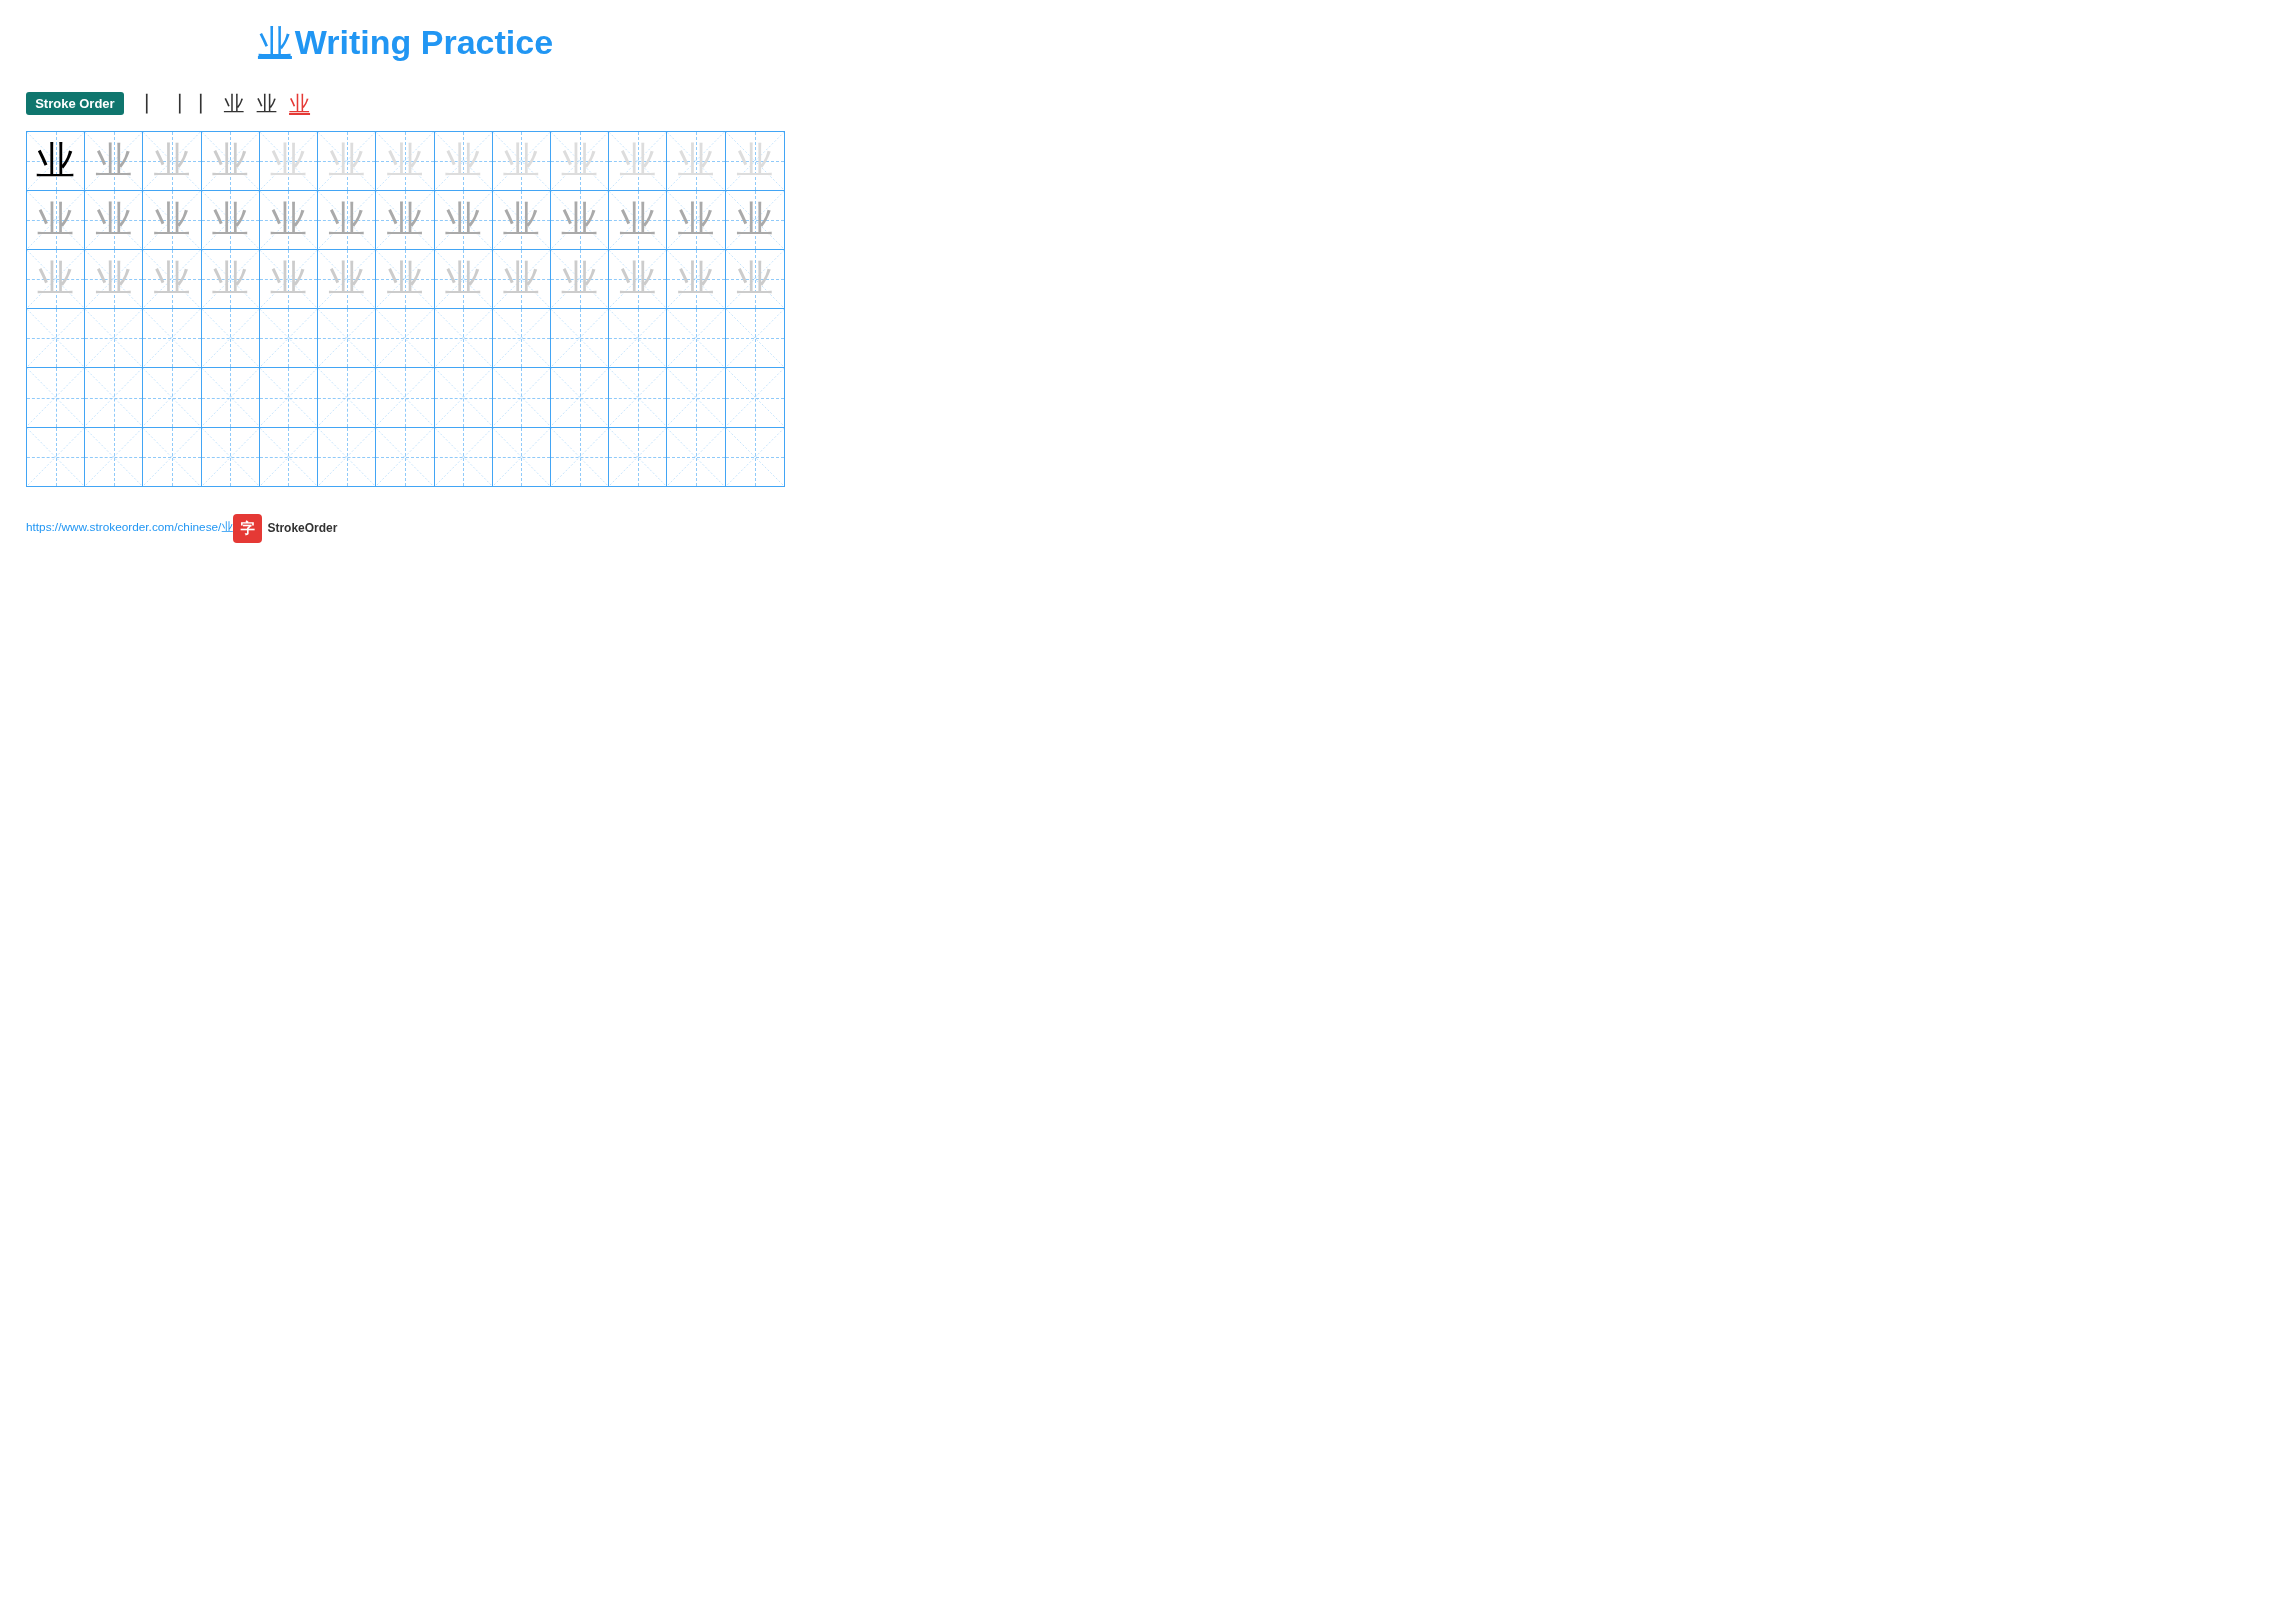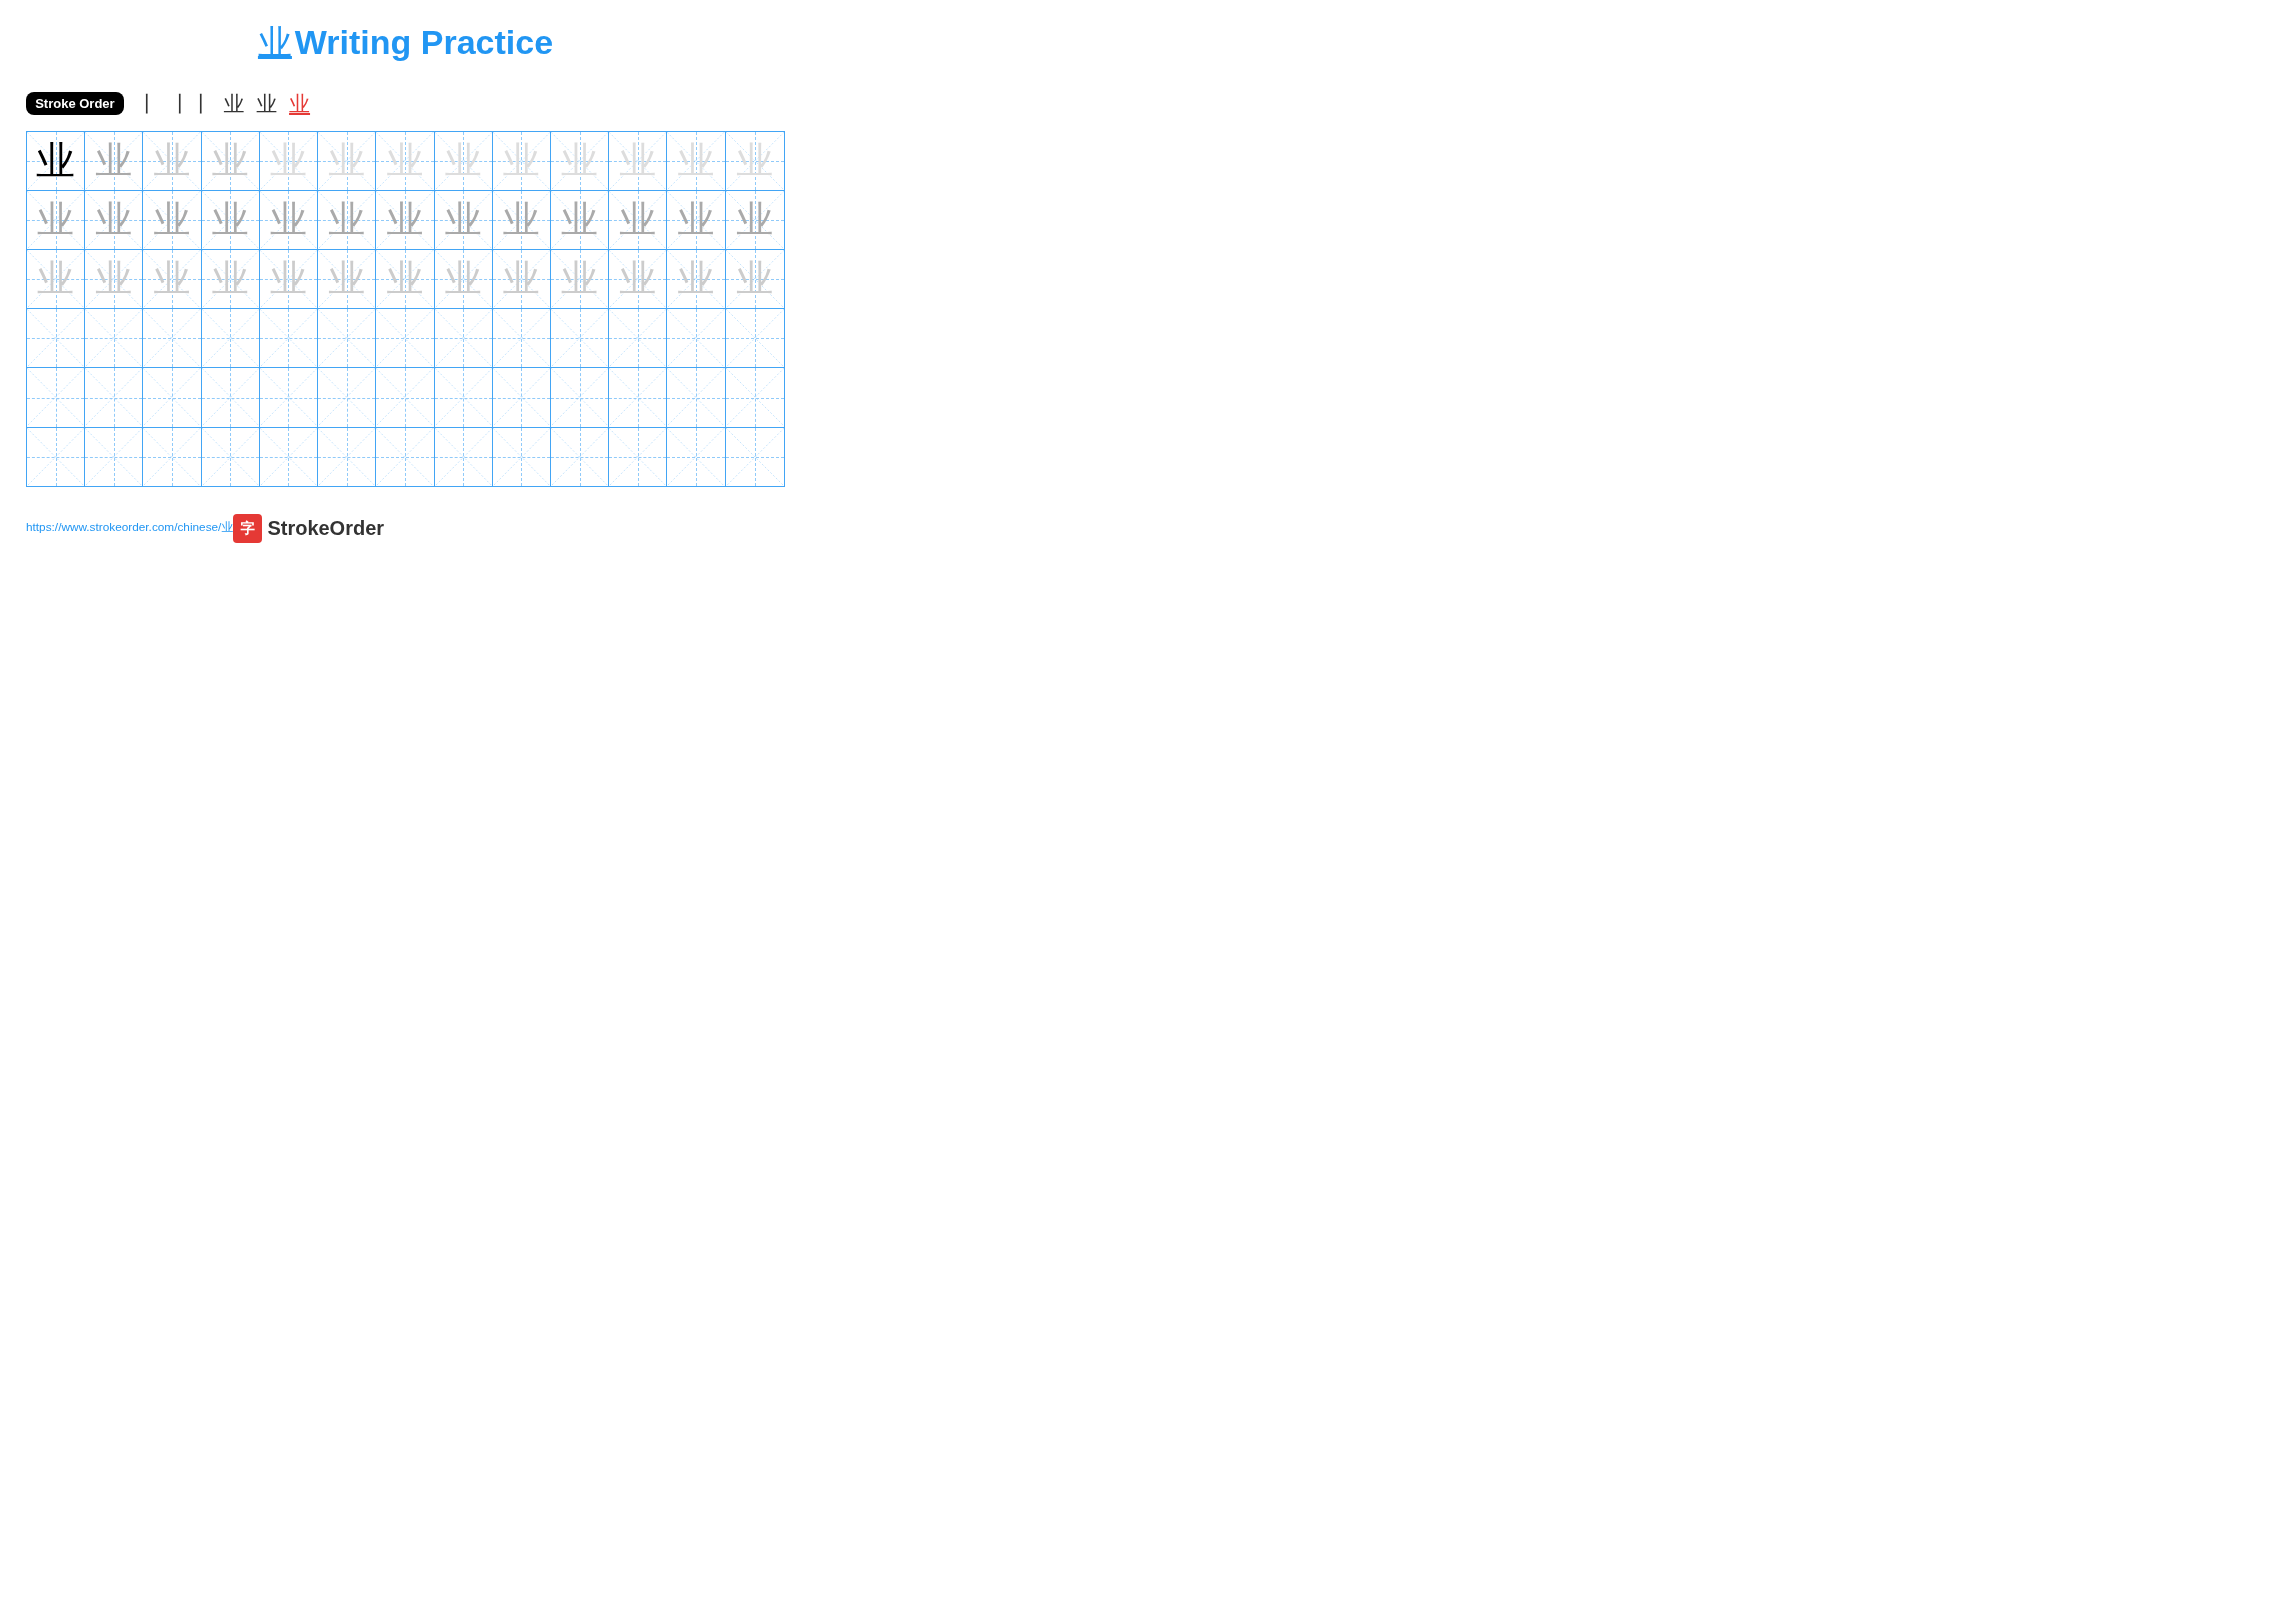--- a/index.html
+++ b/index.html
@@ -30,26 +30,26 @@
     }
 
     
     .stroke-order-section {
       display: flex;
       align-items: center;
       gap: 13px;
       margin-bottom: 13px;
     }
     .stroke-order-badge {
-      background: #000000;
+      background: #0f766e;
       color: white;
       font-size: 13px;
       font-weight: bold;
       padding: 3.9px 9.2px;
-      border-radius: 8px;
+      border-radius: 3px;
       white-space: nowrap;
     }
     .stroke-steps {
       display: flex;
       align-items: center;
       gap: 11.8px;
       font-size: 21px;
       font-family: serif;
     }
     .stroke-step {
@@ -175,21 +175,21 @@
       font-family: serif;
       font-weight: bold;
       width: 29px;
       height: 29px;
       display: flex;
       align-items: center;
       justify-content: center;
       border-radius: 3.9px;
     }
     .footer-logo-text {
-      font-size: 20px;
+      font-size: 12px;
       font-weight: bold;
       color: #333;
     }
   </style>
 </head>
 <body>
 
 
 
 

